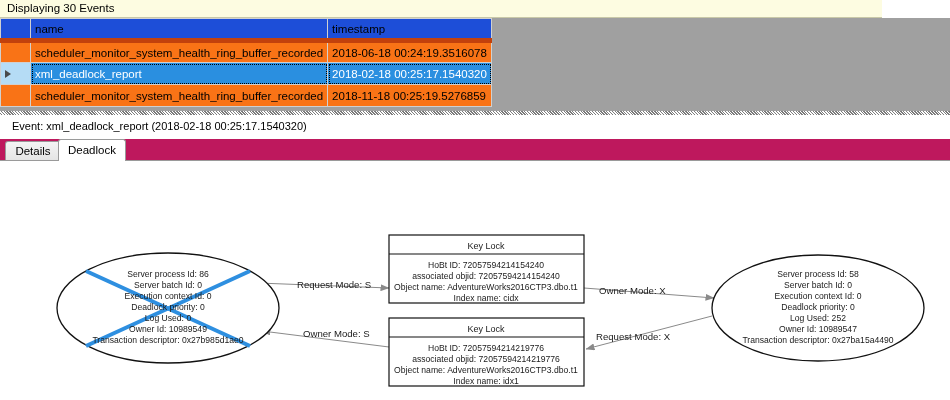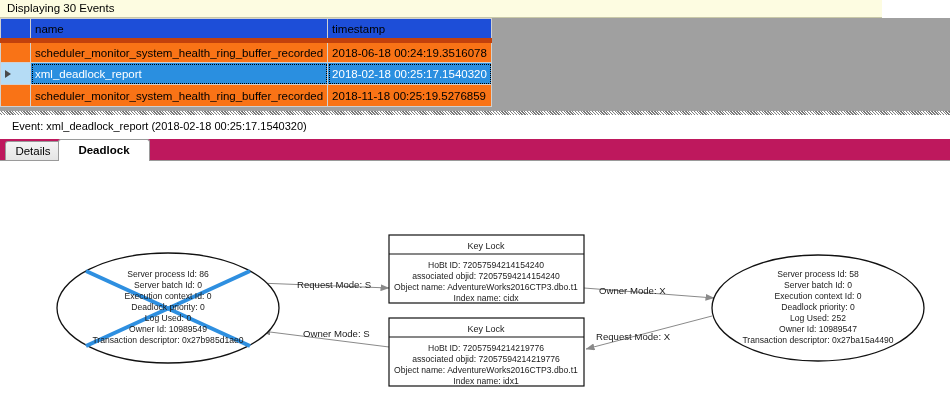--- a/index.html
+++ b/index.html
@@ -89,21 +89,21 @@
     border-radius:3px 3px 0 0;
     font-size:11.5px;line-height:18px;text-align:center;
     background:linear-gradient(#f4f4f4,#e4e4e4);
     color:#000;
   }
   .tab.active{
     background:#ffffff;top:0;height:22px;line-height:21px;
     border-color:#9a9a9a;z-index:3;
   }
   #tab-details{left:5px;width:56px;}
-  #tab-deadlock{left:58px;width:92px;font-weight:bold;}
+  #tab-deadlock{left:58px;width:68px;}
 
   
   .panel{
     position:absolute;left:0;top:160px;width:950px;height:240px;
     background:#ffffff;border-top:1px solid #9a9a9a;
     box-sizing:border-box;overflow:hidden;
   }
   svg.graph{position:absolute;left:0;top:0;width:950px;height:240px;}
 
   .node-text{font-family:"Liberation Sans","DejaVu Sans",sans-serif;font-size:8.6px;fill:#1a1a1a;}

